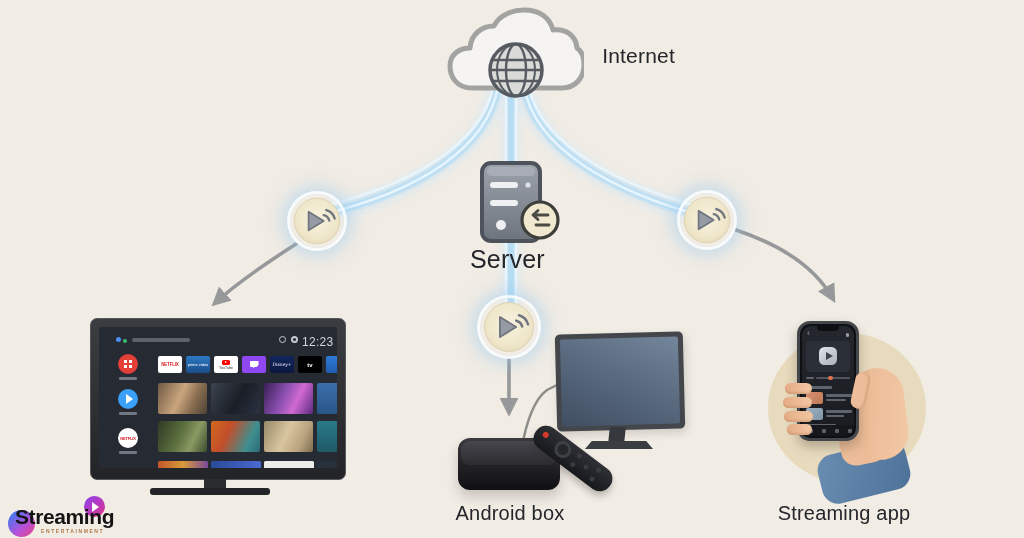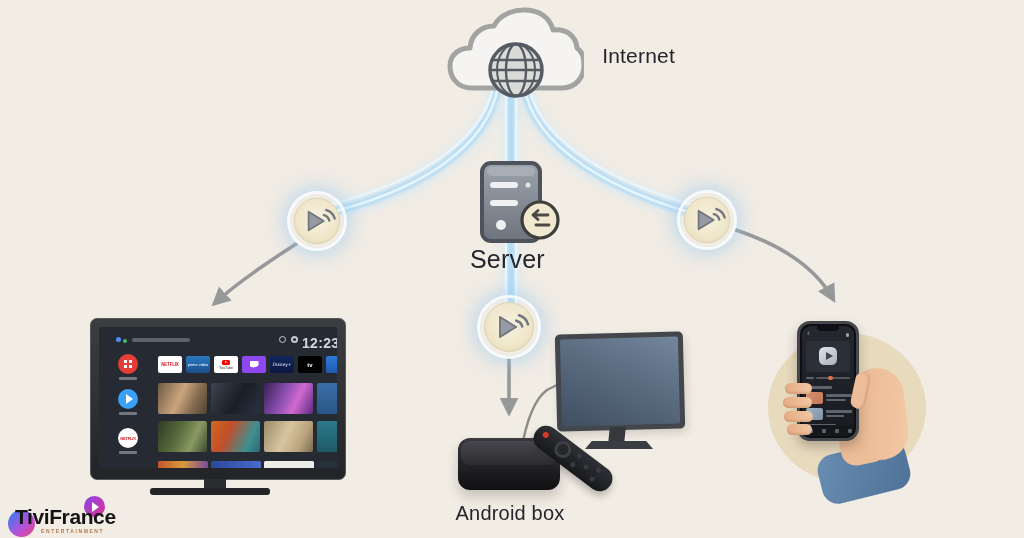--- a/index.html
+++ b/index.html
@@ -21,21 +21,21 @@
       background:linear-gradient(180deg,#3c3d40,#232427);border:1px solid #56575a;box-sizing:border-box;}
   .tv-screen{position:absolute;left:8px;top:8px;right:8px;bottom:11px;background:#252a33;border-radius:2px;overflow:hidden;}
   .tv-stand-post{position:absolute;left:204px;top:479px;width:22px;height:10px;background:#2b2c2f;}
   .tv-stand-base{position:absolute;left:150px;top:488px;width:120px;height:7px;background:#232427;border-radius:3px;}
   .tvdotA{position:absolute;left:17px;top:10px;width:5px;height:5px;border-radius:50%;background:#4d8ef0;}
   .tvdotB{position:absolute;left:24px;top:12px;width:4px;height:4px;border-radius:50%;background:#3dba6f;}
   .tvtbar{position:absolute;left:33px;top:11px;width:58px;height:4px;border-radius:2px;background:#6b7179;opacity:.8;}
   .tvic{position:absolute;top:9px;width:7px;height:7px;border-radius:50%;border:1.5px solid #c6cad0;box-sizing:border-box;}
   .tvgear{position:absolute;top:9px;width:7px;height:7px;border-radius:50%;background:#c6cad0;}
   .tvgear:after{content:"";position:absolute;left:2px;top:2px;width:3px;height:3px;border-radius:50%;background:#252a33;}
-  .tvtime{position:absolute;left:203px;top:8px;font-size:14px;color:#d3d7dc;letter-spacing:.3px;font-weight:bold;}
+  .tvtime{position:absolute;left:203px;top:8px;font-size:12px;color:#d3d7dc;letter-spacing:.3px;}
   .rail{position:absolute;border-radius:50%;width:20px;height:20px;}
   .rail-label{position:absolute;width:18px;height:2.5px;border-radius:1px;background:#7f858e;opacity:.85;}
   .rail-red{background:#e33e38;}
   .rail-grid{position:absolute;left:6px;top:6px;width:3px;height:3px;background:#fff;
      box-shadow:5px 0 0 #fff,0 5px 0 #fff,5px 5px 0 #fff;}
   .rail-blue{background:#3aa0f8;}
   .rail-play{position:absolute;left:8px;top:5px;width:0;height:0;border-left:7px solid #fff;
      border-top:5px solid transparent;border-bottom:5px solid transparent;}
   .rail-white{background:#ffffff;display:flex;align-items:center;justify-content:center;}
   .rail-nflx{font-size:4px;font-weight:bold;color:#d81f26;letter-spacing:-.2px;}
@@ -344,21 +344,22 @@
         <span class="navic" style="left:33px"></span>
         <span class="navic" style="left:46px"></span>
       </div>
     </div>
   </div>
   <div class="thumb"></div>
   <div class="finger" style="left:785px;top:383px;width:27px"></div>
   <div class="finger" style="left:783px;top:397px;width:29px"></div>
   <div class="finger" style="left:784px;top:411px;width:29px"></div>
   <div class="finger" style="left:787px;top:424px;width:25px"></div>
+  <div class="node-label" style="left:759px;top:502px;width:170px">Streaming app</div>
 
   <div class="logo">
     <div class="logo-circle"></div>
     <div class="logo-play"></div>
-    <div class="logo-title">TiviFrance</div>
+    <div class="logo-title">Streaming</div>
     <div class="logo-sub">ENTERTAINMENT</div>
   </div>
 
 </div>
 
 </body></html>

